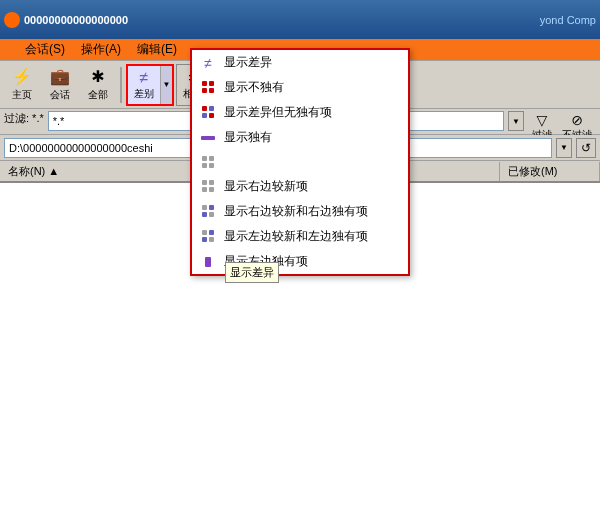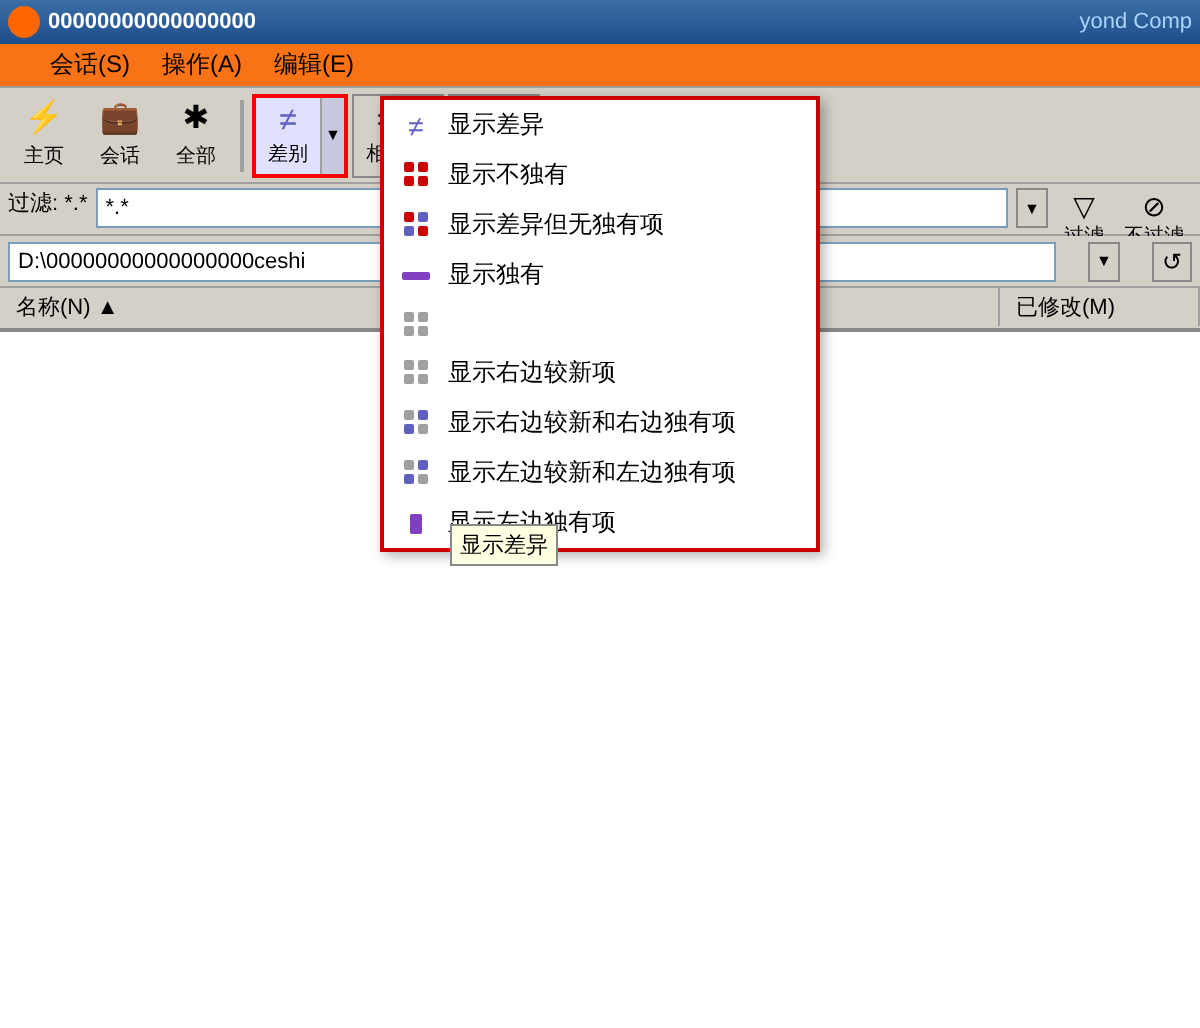--- a/index.html
+++ b/index.html
@@ -10,21 +10,21 @@
       font-family: 'SimSun', 'MS Sans Serif', sans-serif;
       font-size: 12px;
       overflow: hidden;
       position: relative;
     }
 
     
     .title-bar {
       background: linear-gradient(to bottom, #3a6ea5, #1e4d8c);
       color: white;
-      height: 22px;
+      height: 39px;
       display: flex;
       align-items: center;
       padding: 0 4px;
       position: relative;
     }
     .title-bar-icon {
       width: 16px;
       height: 16px;
       margin-right: 4px;
       background: #ff6600;
@@ -176,21 +176,21 @@
     }
 
     
     .path-bar {
       background: #d4d0c8;
       height: 26px;
       display: flex;
       align-items: center;
       padding: 2px 4px;
       border-bottom: 1px solid #a0a0a0;
-      gap: 16px;
+      gap: 4px;
     }
     .path-input {
       flex: 1;
       height: 20px;
       border: 1px solid #7b9ebd;
       background: white;
       padding: 0 4px;
       font-size: 11px;
     }
     .path-dropdown-btn {
@@ -214,21 +214,21 @@
       align-items: center;
       justify-content: center;
       font-size: 12px;
     }
 
     
     .file-list-header {
       background: #d4d0c8;
       height: 22px;
       display: flex;
-      align-items: flex-start;
+      align-items: flex-end;
       border-bottom: 2px solid #888;
     }
     .col-header {
       padding: 2px 8px;
       border-right: 1px solid #a0a0a0;
       font-size: 11px;
       cursor: pointer;
       user-select: none;
     }
     .col-name { flex: 1; }

